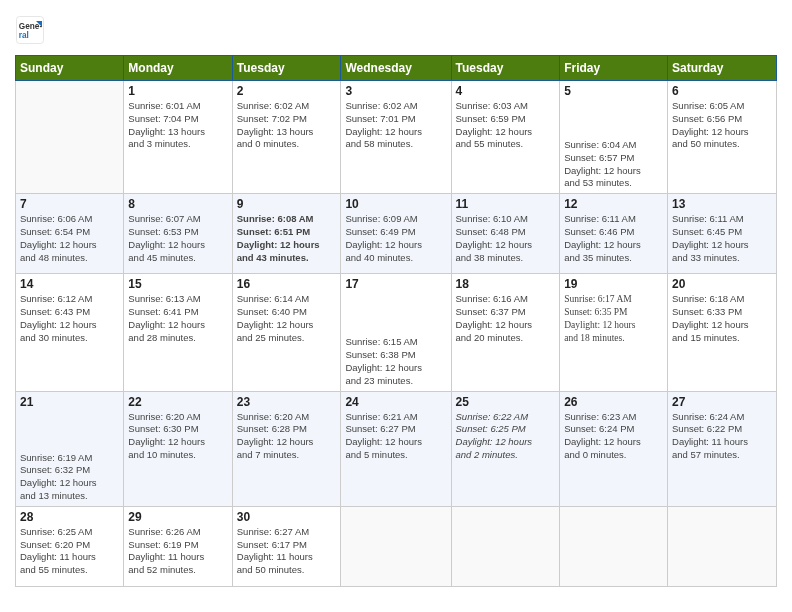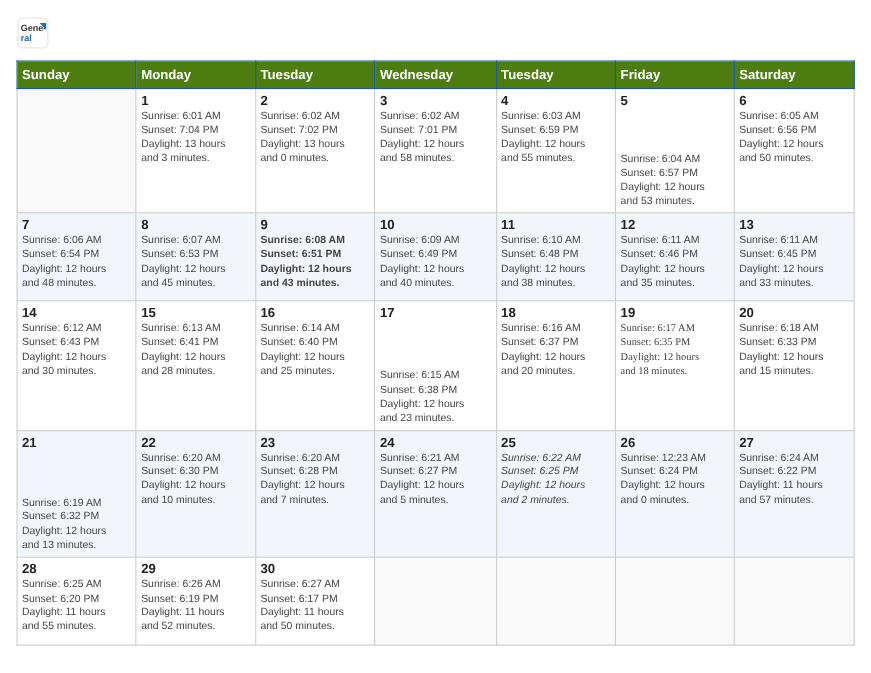--- a/index.html
+++ b/index.html
@@ -304,21 +304,21 @@
           </td>
           <td>
             <span class="day-num">25</span>
             <div class="day-detail" style="white-space: pre-line; font-style: italic;">Sunrise: 6:22 AM
 Sunset: 6:25 PM
 Daylight: 12 hours
 and 2 minutes.</div>
           </td>
           <td>
             <span class="day-num">26</span>
-            <div class="day-detail" style="white-space: pre-line;">Sunrise: 12:23 AM
+            <div class="day-detail" style="white-space: pre-line;">Sunrise: 6:23 AM
 Sunset: 6:24 PM
 Daylight: 12 hours
 and 0 minutes.</div>
           </td>
           <td>
             <span class="day-num">27</span>
             <div class="day-detail" style="white-space: pre-line;">Sunrise: 6:24 AM
 Sunset: 6:22 PM
 Daylight: 11 hours
 and 57 minutes.</div>

